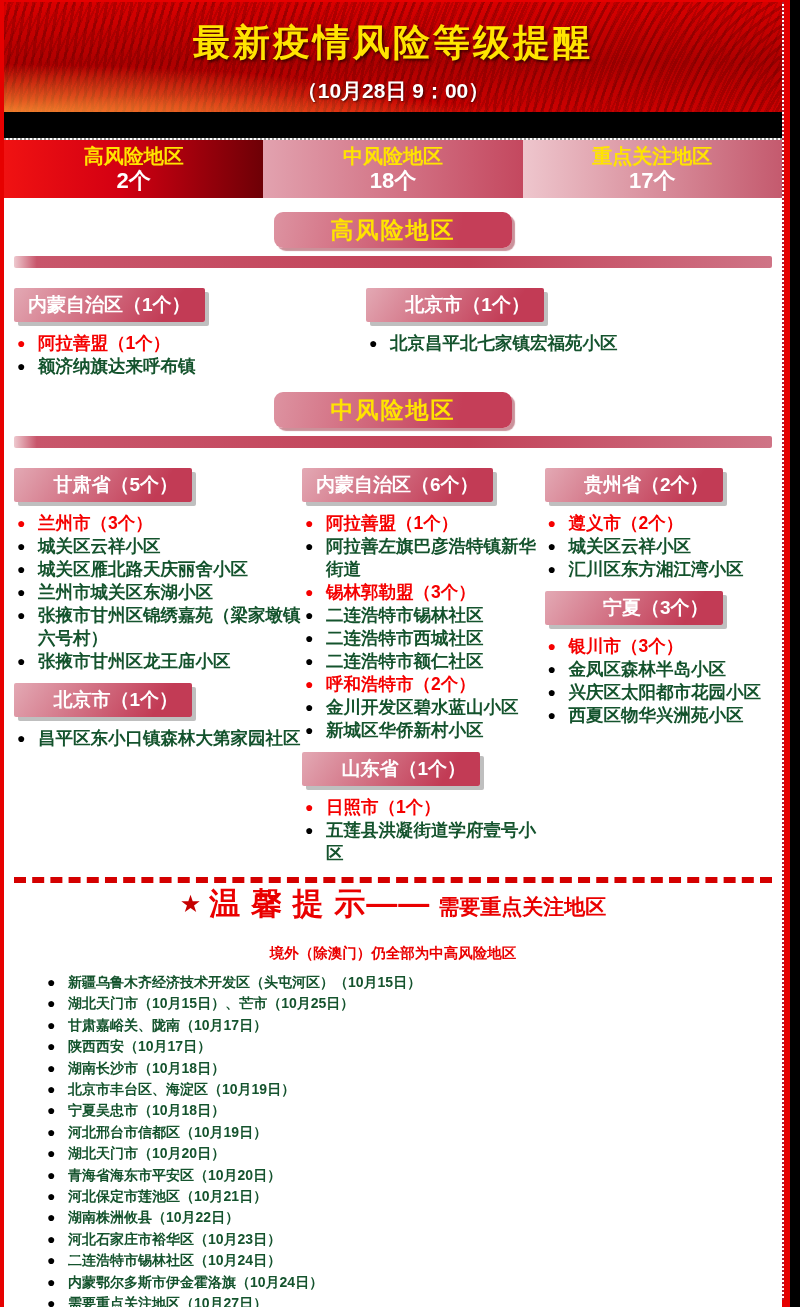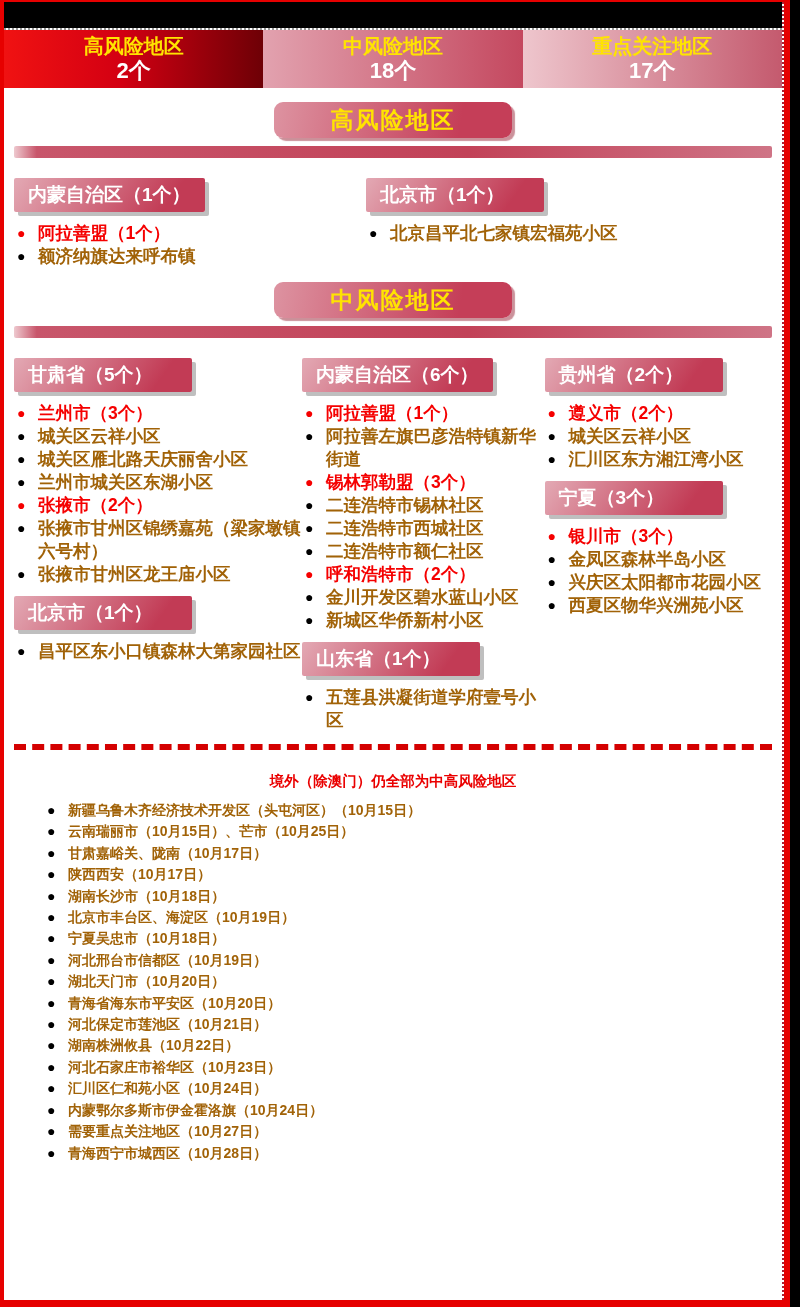--- a/index.html
+++ b/index.html
@@ -38,47 +38,51 @@
       color:#ffe400;font-size:23px;font-weight:bold;text-align:center;line-height:36px;
       letter-spacing:2px;box-shadow:3px 3px 1px rgba(140,10,30,.45);}
   .rule{height:12px;border-radius:2px;margin:8px 0 10px;
       background:linear-gradient(90deg,#eec9cf 0%,#c8566b 3%,#c24258 60%,#cf7486 100%);}
   .cols{display:flex;align-items:flex-start;}
   .hr-col1{width:46%;}
   .hr-col2{width:54%;padding-left:6px;}
   .mr-col1{width:38%;}
   .mr-col2{width:32%;}
   .mr-col3{width:30%;}
-  .entry{font-size:17.5px;font-weight:bold;color:#a16207;line-height:23px;
+  .entry{font-size:17.5px;font-weight:bold;color:#14532d;line-height:23px;
       position:relative;padding-left:24px;}
   .entry::before{content:"●";position:absolute;left:3px;top:0;font-size:14px;color:#000;}
   .entry.city{color:#f50000;}
   .entry.city::before{color:#f50000;}
   .entry.pill{margin:10px 0 10px;min-width:150px;width:max-content;max-width:96%;
       padding:5px 14px;background:linear-gradient(125deg,#e3a9b4 0%,#c23b55 80%);
-      color:#fff;font-size:19px;font-weight:bold;text-align:left;border-radius:2px;
+      color:#fff;font-size:19px;font-weight:bold;text-align:right;border-radius:2px;
       box-shadow:4px 4px 0 #bfbfbf;line-height:24px;}
   .entry.pill::before{content:none;}
   
   .notice{border-top:6px dashed #d40000;margin-top:12px;padding-top:4px;}
   .notice-head{text-align:center;line-height:34px;}
   .star-icon{color:#c40000;font-size:24px;margin-right:8px;vertical-align:2px;}
   .notice-title{color:#ea0000;font-size:31px;font-weight:bold;letter-spacing:1px;}
   .notice-suffix{color:#ea0000;font-size:21px;font-weight:bold;margin-left:8px;}
   .notice-sub{text-align:center;color:#ea0000;font-size:14.5px;font-weight:bold;margin-top:18px;}
   .notice-list{margin:9px 0 0 30px;}
   .notice-list .entry{line-height:21.4px;font-size:14px;}
 </style>
 </head>
 <body>
 
 <div id="stage">
   <div class="red-frame">
     <div class="page">
 
+      <div class="banner">
+        <div class="banner-title">最新疫情风险等级提醒</div>
+        <div class="banner-sub">（10月28日 9：00）</div>
+      </div>
 
       <div class="topbar"></div>
 
       <div class="summary">
         <div class="sum-cell sum-high">
           <div class="lbl">高风险地区</div>
           <div class="cnt">2个</div>
         </div>
         <div class="sum-cell sum-mid">
           <div class="lbl">中风险地区</div>
@@ -111,73 +115,76 @@
         <div class="section-pill">中风险地区</div>
         <div class="rule"></div>
         <div class="cols">
           <div class="mr-col1">
 
           <div class="entry pill"><span>甘肃省（5个）</span></div>
               <div class="entry city"><span>兰州市（3个）</span></div>
               <div class="entry place"><span>城关区云祥小区</span></div>
               <div class="entry place"><span>城关区雁北路天庆丽舍小区</span></div>
               <div class="entry place"><span>兰州市城关区东湖小区</span></div>
-              <div class="entry city"><span>张掖市（2个）</span></div>
               <div class="entry place"><span>张掖市甘州区锦绣嘉苑（梁家墩镇六号村）</span></div>
               <div class="entry place"><span>张掖市甘州区龙王庙小区</span></div>
               <div class="entry pill"><span>北京市（1个）</span></div>
               <div class="entry place"><span>昌平区东小口镇森林大第家园社区</span></div>
             </div>
           <div class="mr-col2">
 
           <div class="entry pill"><span>内蒙自治区（6个）</span></div>
               <div class="entry city"><span>阿拉善盟（1个）</span></div>
               <div class="entry place"><span>阿拉善左旗巴彦浩特镇新华街道</span></div>
               <div class="entry city"><span>锡林郭勒盟（3个）</span></div>
               <div class="entry place"><span>二连浩特市锡林社区</span></div>
               <div class="entry place"><span>二连浩特市西城社区</span></div>
               <div class="entry place"><span>二连浩特市额仁社区</span></div>
               <div class="entry city"><span>呼和浩特市（2个）</span></div>
               <div class="entry place"><span>金川开发区碧水蓝山小区</span></div>
               <div class="entry place"><span>新城区华侨新村小区</span></div>
               <div class="entry pill"><span>山东省（1个）</span></div>
+              <div class="entry city"><span>日照市（1个）</span></div>
               <div class="entry place"><span>五莲县洪凝街道学府壹号小区</span></div>
             </div>
           <div class="mr-col3">
 
           <div class="entry pill"><span>贵州省（2个）</span></div>
               <div class="entry city"><span>遵义市（2个）</span></div>
               <div class="entry place"><span>城关区云祥小区</span></div>
               <div class="entry place"><span>汇川区东方湘江湾小区</span></div>
               <div class="entry pill"><span>宁夏（3个）</span></div>
               <div class="entry city"><span>银川市（3个）</span></div>
               <div class="entry place"><span>金凤区森林半岛小区</span></div>
               <div class="entry place"><span>兴庆区太阳都市花园小区</span></div>
               <div class="entry place"><span>西夏区物华兴洲苑小区</span></div>
             </div>
         </div>
 
         <div class="notice">
+          <div class="notice-head">
+            <span class="star-icon">★</span><span class="notice-title">温 馨 提 示——</span><span class="notice-suffix">需要重点关注地区</span>
+          </div>
           <div class="notice-sub">境外（除澳门）仍全部为中高风险地区</div>
           <div class="notice-list">
 
           <div class="entry place"><span>新疆乌鲁木齐经济技术开发区（头屯河区）（10月15日）</span></div>
-              <div class="entry place"><span>云南瑞丽市（10月15日）、芒市（10月25日）</span></div>
+              <div class="entry place"><span>湖北天门市（10月15日）、芒市（10月25日）</span></div>
               <div class="entry place"><span>甘肃嘉峪关、陇南（10月17日）</span></div>
               <div class="entry place"><span>陕西西安（10月17日）</span></div>
               <div class="entry place"><span>湖南长沙市（10月18日）</span></div>
               <div class="entry place"><span>北京市丰台区、海淀区（10月19日）</span></div>
               <div class="entry place"><span>宁夏吴忠市（10月18日）</span></div>
               <div class="entry place"><span>河北邢台市信都区（10月19日）</span></div>
               <div class="entry place"><span>湖北天门市（10月20日）</span></div>
               <div class="entry place"><span>青海省海东市平安区（10月20日）</span></div>
               <div class="entry place"><span>河北保定市莲池区（10月21日）</span></div>
               <div class="entry place"><span>湖南株洲攸县（10月22日）</span></div>
               <div class="entry place"><span>河北石家庄市裕华区（10月23日）</span></div>
-              <div class="entry place"><span>汇川区仁和苑小区（10月24日）</span></div>
+              <div class="entry place"><span>二连浩特市锡林社区（10月24日）</span></div>
               <div class="entry place"><span>内蒙鄂尔多斯市伊金霍洛旗（10月24日）</span></div>
               <div class="entry place"><span>需要重点关注地区（10月27日）</span></div>
               <div class="entry place"><span>青海西宁市城西区（10月28日）</span></div>
             </div>
         </div>
 
       </div>
 
     </div>
   </div>

